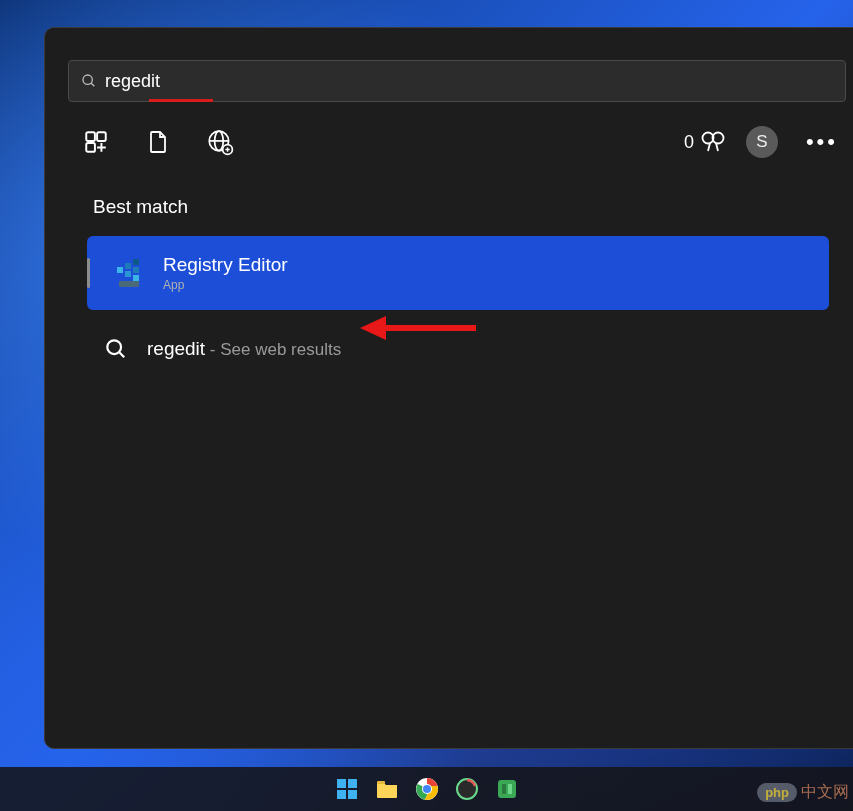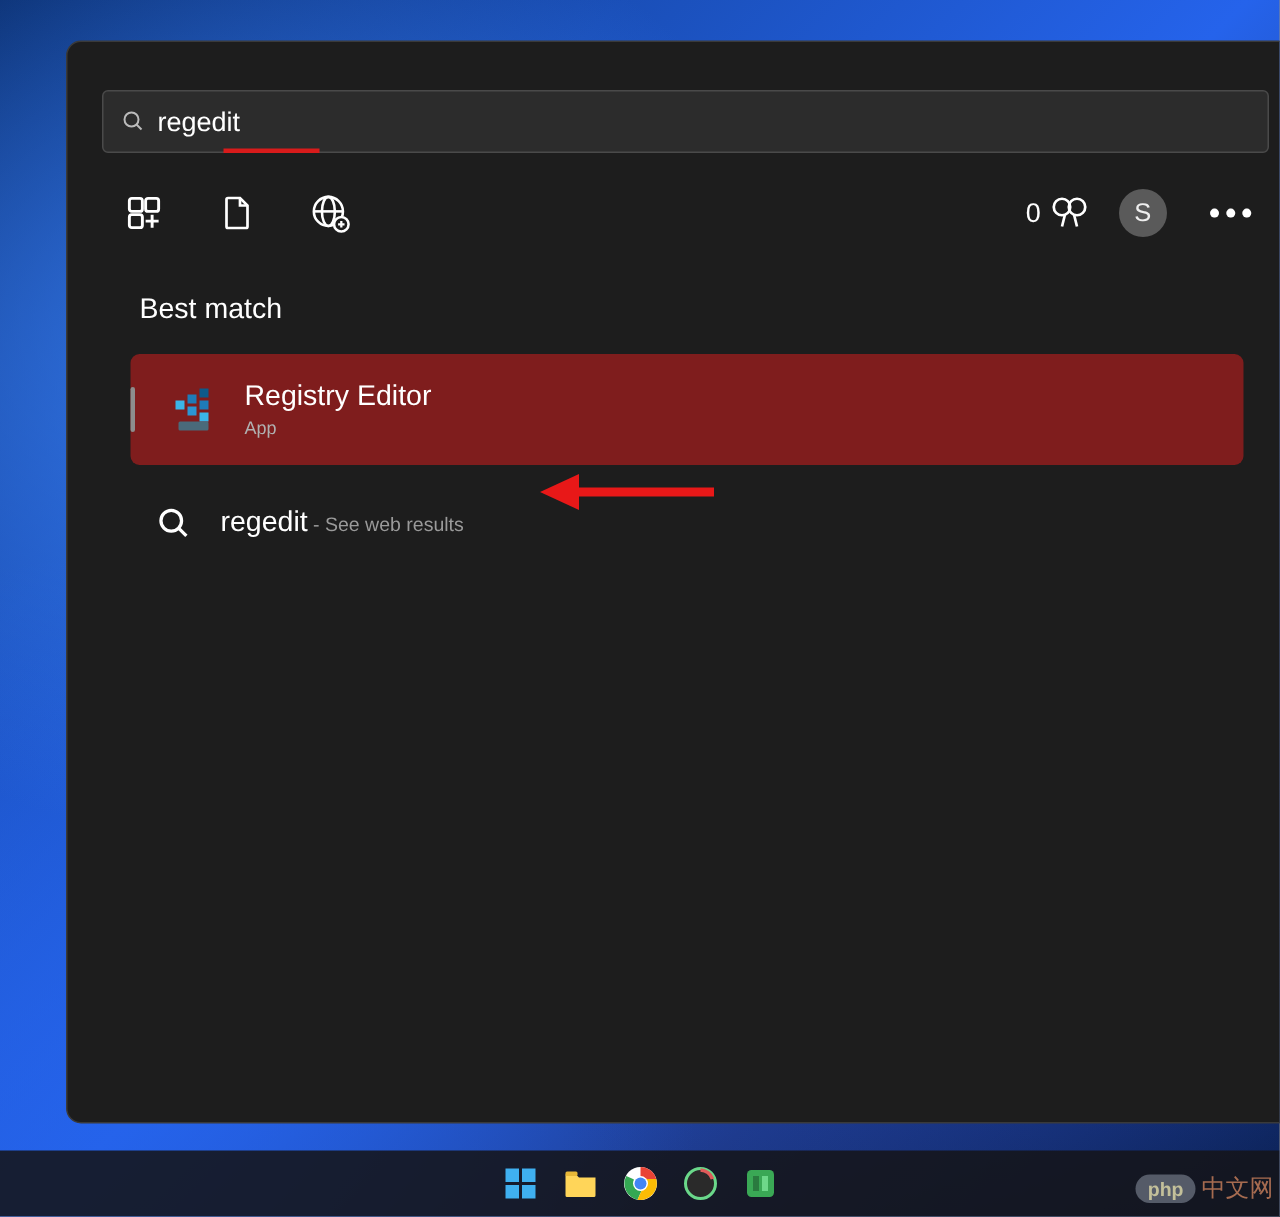--- a/index.html
+++ b/index.html
@@ -116,21 +116,21 @@
       padding: 0 8px;
     }
     .section-header {
       color: #fff;
       font-size: 19px;
       font-weight: 400;
       margin: 38px 0 18px 48px;
     }
     .result-card {
       margin: 0 40px 0 42px;
-      background: #7f1d1d;
+      background: #1d4ed8;
       border-radius: 6px;
       padding: 18px 20px;
       display: flex;
       align-items: center;
       position: relative;
       cursor: pointer;
     }
     .result-indicator {
       position: absolute;
       left: 0;
@@ -178,21 +178,21 @@
     .web-icon {
       width: 22px;
       height: 22px;
     }
     .web-text {
       color: #fff;
       font-size: 19px;
     }
     .web-suffix {
       color: #9a9a9a;
-      font-size: 13px;
+      font-size: 17px;
       text-align: right;
     }
     .taskbar {
       position: absolute;
       left: 0;
       bottom: 0;
       width: 100%;
       height: 44px;
       background: rgba(20,20,25,0.88);
       display: flex;
@@ -214,21 +214,21 @@
       right: 4px;
       bottom: 8px;
       display: flex;
       align-items: center;
       gap: 4px;
       opacity: 0.75;
       pointer-events: none;
     }
     .watermark-badge {
       background: #6b7280;
-      color: #fef9c3;
+      color: #fde047;
       font-size: 13px;
       padding: 2px 8px;
       border-radius: 10px;
       font-weight: 600;
     }
     .watermark-text {
       color: #d88860;
       font-size: 16px;
     }
   </style>

